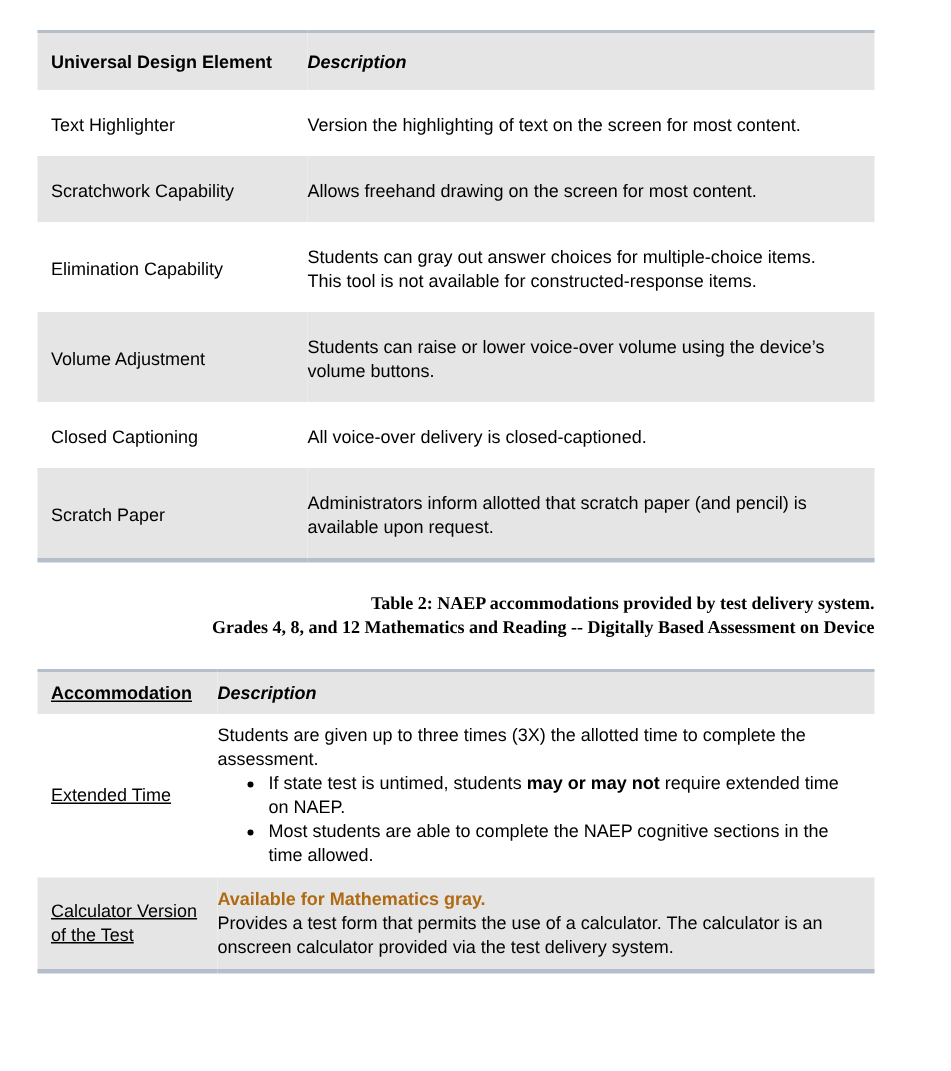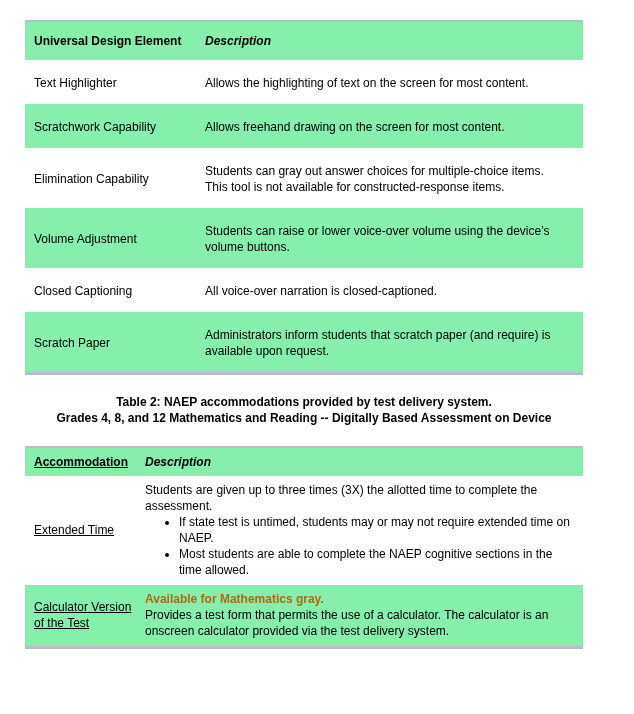--- a/index.html
+++ b/index.html
@@ -29,21 +29,21 @@
   table.data-table th,
   table.data-table td {
     vertical-align: middle;
     text-align: left;
     line-height: 16px;
     word-wrap: break-word;
   }
   
   table.data-table thead tr,
   table.data-table tr.alt {
-    background: #86efac;
+    background: #e5e5e5;
   }
   table.data-table th {
     font-weight: bold;
   }
   th.c2 { text-align: center; font-style: italic; }
 
   
   .t1 th { padding-top: 11px; padding-bottom: 11px; }
   .t1 td { padding-top: 15px; padding-bottom: 13px; }
   .t1 .c1 { padding-left: 9px; padding-right: 8px; }
@@ -52,35 +52,36 @@
 
   
   .t2 th { padding-top: 6px; padding-bottom: 6px; }
   .t2 td { padding-top: 6px; padding-bottom: 7px; }
   .t2 .c1 { padding-left: 9px; padding-right: 6px; text-decoration: underline; }
   .t2 .c2 { padding-left: 0; padding-right: 12px; }
 
   .caption {
     width: 558px;
     margin: 19px 0 20px 25px;
-    text-align: center;
+    text-align: right;
     font-weight: bold;
     line-height: 16px;
+    font-family: Liberation Serif, serif;
   }
 
   ul.bullets {
     margin: 0;
     padding-left: 34px;
     list-style: disc;
   }
   ul.bullets li {
     margin: 0;
     padding: 0;
   }
-  .bold-inline { font-weight: normal; }
+  .bold-inline { font-weight: bold; }
   .highlight-line {
     font-weight: bold;
     color: #b06a12;
   }
 </style>
 </head>
 <body>
 
 <div class="doc">
 
@@ -91,41 +92,41 @@
     </colgroup>
     <thead>
       <tr>
         <th class="c1">Universal Design Element</th>
         <th class="c2">Description</th>
       </tr>
     </thead>
     <tbody>
       <tr>
         <td class="c1">Text Highlighter</td>
-        <td class="c2">Allows the highlighting of text on the screen for most content.</td>
+        <td class="c2">Version the highlighting of text on the screen for most content.</td>
       </tr>
       <tr class="alt">
         <td class="c1">Scratchwork Capability</td>
         <td class="c2">Allows freehand drawing on the screen for most content.</td>
       </tr>
       <tr>
         <td class="c1">Elimination Capability</td>
         <td class="c2">Students can gray out answer choices for multiple-choice items. This tool is not available for constructed-response items.</td>
       </tr>
       <tr class="alt">
         <td class="c1">Volume Adjustment</td>
         <td class="c2">Students can raise or lower voice-over volume using the device’s volume buttons.</td>
       </tr>
       <tr>
         <td class="c1">Closed Captioning</td>
-        <td class="c2">All voice-over narration is closed-captioned.</td>
+        <td class="c2">All voice-over delivery is closed-captioned.</td>
       </tr>
       <tr class="alt">
         <td class="c1">Scratch Paper</td>
-        <td class="c2">Administrators inform students that scratch paper (and require) is available upon request.</td>
+        <td class="c2">Administrators inform allotted that scratch paper (and pencil) is available upon request.</td>
       </tr>
     </tbody>
   </table>
 
   <div class="caption">
     <div>Table 2: NAEP accommodations provided by test delivery system.</div>
     <div>Grades 4, 8, and 12 Mathematics and Reading -- Digitally Based Assessment on Device</div>
   </div>
 
   <table class="data-table t2">

